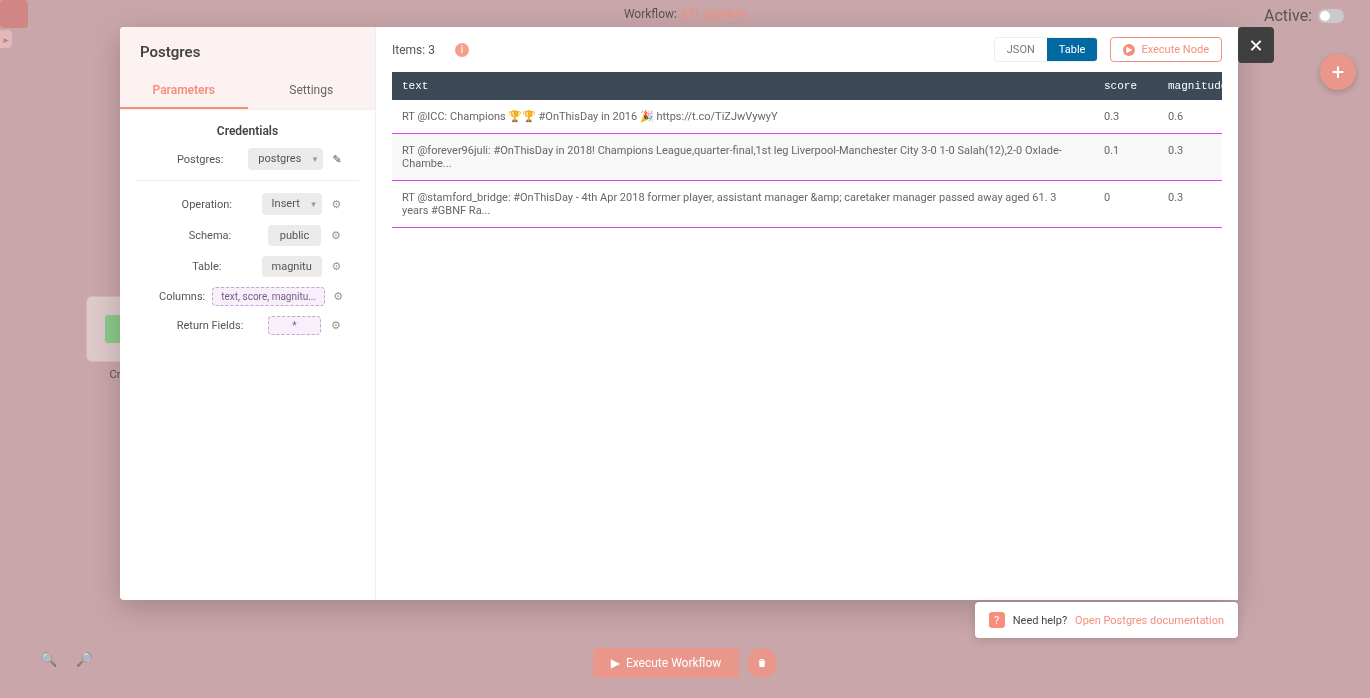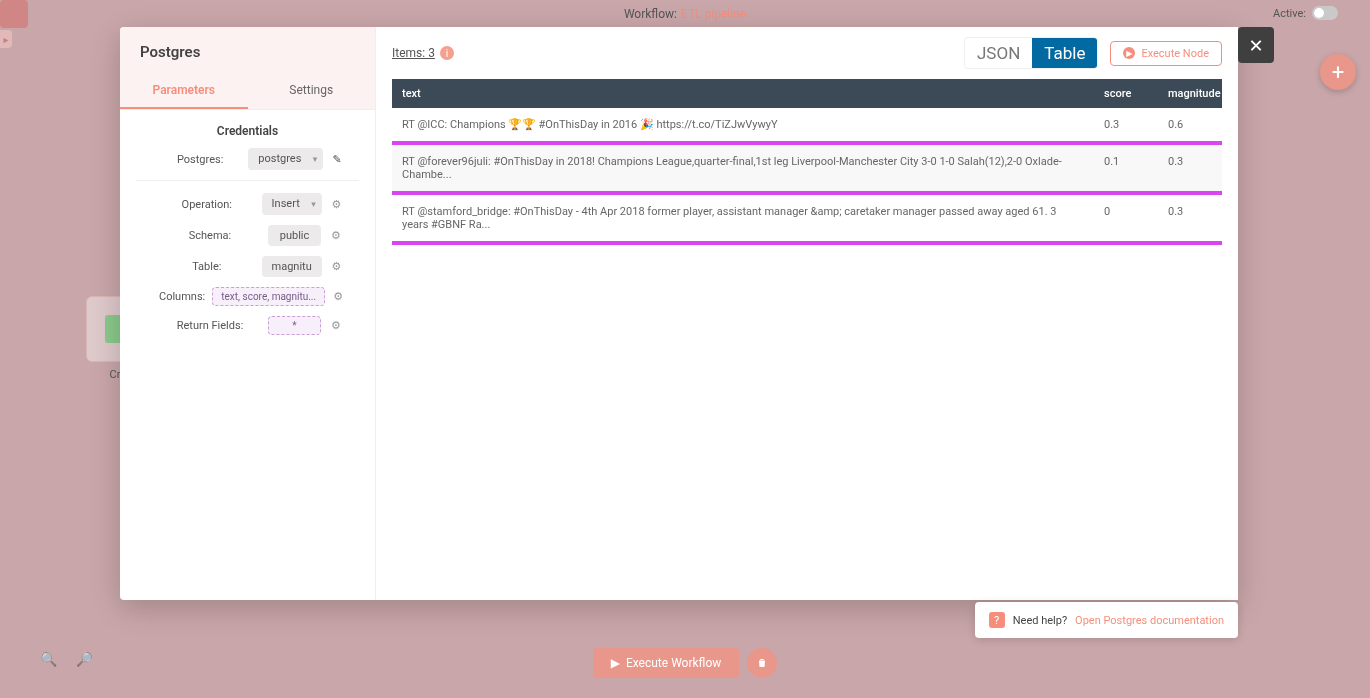--- a/index.html
+++ b/index.html
@@ -1,21 +1,21 @@
 <!DOCTYPE html>
 <html><head>
 <meta charset="utf-8">
 <style>
   * { box-sizing: border-box; margin: 0; padding: 0; font-family: -apple-system, BlinkMacSystemFont, "Segoe UI", Roboto, Helvetica, Arial, sans-serif; }
   body { width: 1370px; height: 698px; background: #c9a6a9; position: relative; overflow: hidden; }
 
   
   .app-top { position:absolute; top:0; left:0; right:0; height:28px; display:flex; align-items:center; justify-content:center; font-size:12px; color:#555; }
   .app-top .wf-link { color:#f58f7c; margin-left:4px; }
-  .app-top .active-wrap { position:absolute; right:32px; top:6px; display:flex; align-items:flex-end; font-size:11px; color:#555; }
+  .app-top .active-wrap { position:absolute; right:26px; top:6px; display:flex; align-items:center; font-size:16px; color:#555; }
   .active-toggle { width:26px; height:14px; border-radius:10px; background:#c9c9c9; margin-left:6px; position:relative; }
   .active-toggle::after{content:""; position:absolute; width:10px; height:10px; background:#fff; border-radius:50%; left:2px; top:2px;}
 
   .left-rail { position:absolute; top:0; left:0; width:28px; height:100%; background:transparent; }
   .left-rail .tab { position:absolute; top:30px; left:0; width:12px; height:18px; background:#e2b8b8; border-radius:0 4px 4px 0; display:flex; align-items:center; justify-content:center; color:#c08080; font-size:10px;}
   .left-rail .logo-sq{ position:absolute; left:0; top:0; width:28px; height:28px; background:#d18686; border-radius:4px;}
 
   .fab-add { position:absolute; top:54px; right:14px; width:36px; height:36px; border-radius:50%; background:#e8978a; color:#fff; display:flex; align-items:center; justify-content:center; font-size:22px; box-shadow:0 2px 6px rgba(0,0,0,0.2);}
   
   .bottom-bar { position:absolute; left:0; right:0; bottom:20px; display:flex; justify-content:center; align-items:center; }
@@ -49,32 +49,32 @@
   .select .chev{ position:absolute; right:6px; top:6px; font-size:9px; color:#999;}
   .row .edit-ico{ width:14px; margin-left:8px; color:#555; font-size:11px;}
   .row .gear-ico{ width:14px; margin-left:8px; color:#999; font-size:11px;}
   .dashed { border:1px dashed #c9a0d6; background:#f7f0fa; color:#7a5a8a; border-radius:4px; padding:3px 8px; font-size:10px; display:block; white-space:nowrap; overflow:hidden; text-overflow:ellipsis;}
   .input-plain { background:#eceaea; border-radius:4px; padding:4px 10px; font-size:11px; color:#555; display:block;}
 
   hr.sep { border:none; border-top:1px solid #eee; margin:6px -16px 12px;}
 
   .main { flex:1; display:flex; flex-direction:column; }
   .main-top { display:flex; align-items:center; padding:10px 16px; font-size:12px; color:#555;}
-  .items-txt { margin-right:1px;text-decoration:underline; }
+  .items-txt { margin-right:16px; }
   .info-ico{ width:14px; height:14px; border-radius:50%; background:#f3a08f; color:#fff; font-size:10px; display:inline-flex; align-items:center; justify-content:center; margin-left:4px;}
   .view-toggle { margin-left:auto; margin-right:12px; display:flex; border:1px solid #eee; border-radius:4px; overflow:hidden;}
-  .view-toggle .vt{ padding:5px 12px; font-size:17px; color:#777; cursor:pointer;text-align:center;}
+  .view-toggle .vt{ padding:5px 12px; font-size:11px; color:#777; cursor:pointer;text-align:center;}
   .view-toggle .vt.active{ background:#0369a1; color:#fff;}
   .exec-node{ border:1px solid #f58f7c; color:#f58f7c; border-radius:4px; padding:5px 12px; font-size:11px; display:flex; align-items:center; gap:6px; cursor:pointer;}
   .exec-node .play{ width:12px; height:12px; border-radius:50%; background:#f58f7c; color:#fff; font-size:8px; display:inline-flex; align-items:center; justify-content:center;}
 
   .data-area { flex:1; padding:0 16px 16px; overflow:auto;}
   table.tbl { width:100%; border-collapse:collapse; font-size:11px; table-layout:fixed;}
-  table.tbl thead th{ background:#3b4a56; color:#fff; text-align:left; padding:8px 10px; font-weight:500;}
-  table.tbl tbody td{ padding:10px 10px; color:#666; border-bottom:4px solid #d946ef; vertical-align:top; word-wrap:break-word;}
+  table.tbl thead th{ background:#3b4a56; color:#fff; text-align:left; padding:8px 10px; font-weight:500;font-family:Liberation Mono, monospace;}
+  table.tbl tbody td{ padding:10px 10px; color:#666; border-bottom:1px solid #d946ef; vertical-align:top; word-wrap:break-word;}
   table.tbl tbody tr:nth-child(even) td{ background:#f8f8f8; }
   .col-text{ }
   .col-num{ width:64px; }
 
   .help-popup { position:absolute; right:132px; bottom:60px; background:#fff; border-radius:4px; box-shadow:0 2px 10px rgba(0,0,0,0.15); padding:10px 14px; font-size:11px; color:#444; display:flex; align-items:center; gap:8px;}
   .help-popup .q{ width:16px;height:16px;border-radius:3px;background:#f58f7c;color:#fff;font-size:11px;display:inline-flex;align-items:center;justify-content:center;}
   .help-popup a{ color:#f58f7c; text-decoration:none;}
 
   svg.icon{width:12px;height:12px;fill:currentColor;}
 </style>

